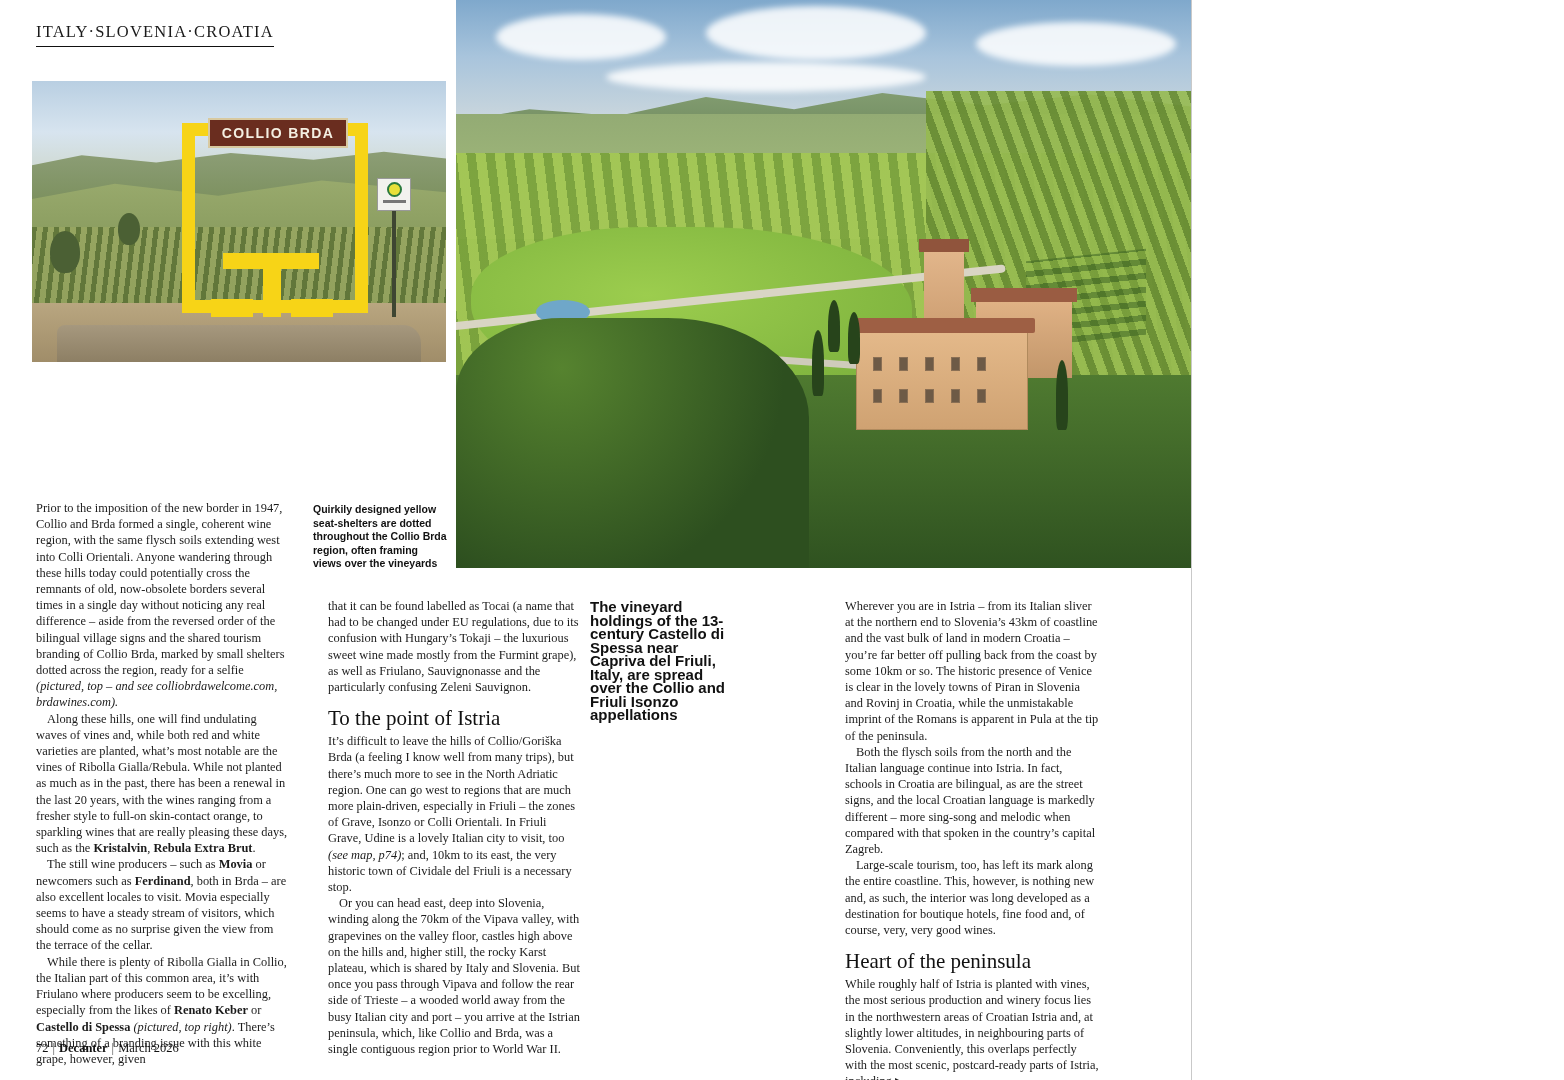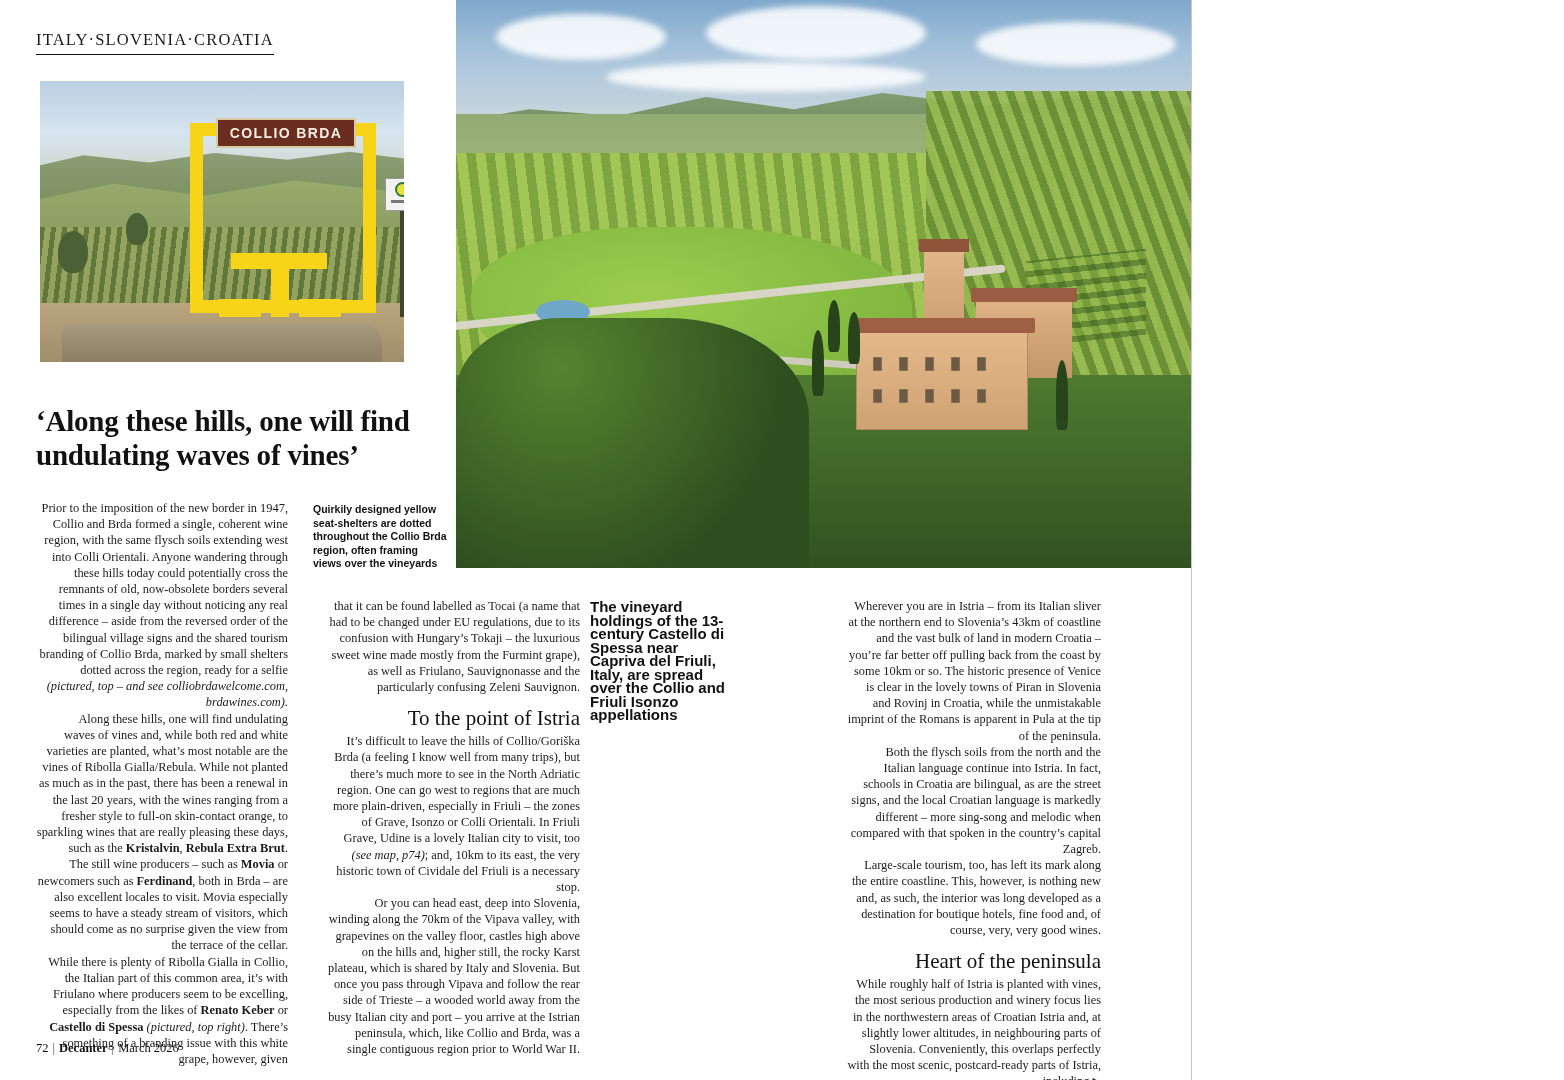--- a/index.html
+++ b/index.html
@@ -26,36 +26,36 @@
     position: absolute;
     top: 0;
     bottom: 0;
     width: 1px;
     background: #c9c9c9;
   }
   .page-edge.right { left: 1191px; }
   #kicker-wrap {
     position: absolute;
     left: 36px;
-    top: 30px;
+    top: 22px;
   }
   #kicker-inner {
     display: inline-block;
     border-bottom: 1.6px solid #111;
     padding-bottom: 4px;
     font-size: 16.5px;
     letter-spacing: 1.2px;
   }
 
   
   #photo-left {
     position: absolute;
-    left: 40px;
+    left: 32px;
     top: 81px;
-    width: 364px;
+    width: 414px;
     height: 281px;
     overflow: hidden;
     background: #6d7f55;
   }
   #photo-left .sky {
     position: absolute; left: 0; top: 0; width: 100%; height: 33%;
     background: linear-gradient(#b9cfe2 0%, #d7e4ef 55%, #cfd9d0 100%);
   }
   #photo-left .hill-far {
     position: absolute; left: 0; top: 22%; width: 100%; height: 20%;
@@ -277,21 +277,21 @@
     letter-spacing: -0.2px;
   }
 
   
   .col {
     position: absolute;
     font-family: "Liberation Serif", serif;
     font-size: 12.4px;
     line-height: 16.2px;
     color: #1b1b1b;
-    text-align: right;
+    text-align: left;
   }
   .col p { margin: 0; text-indent: 0; }
   .col p + p { text-indent: 11px; }
   .col .subhead {
     font-size: 21px;
     line-height: 21px;
     margin: 13px 0 4px 0;
     font-weight: normal;
     color: #111;
   }
@@ -389,21 +389,20 @@
     </div>
     <div class="cypress" style="left:372px; top:300px;"></div>
     <div class="cypress" style="left:392px; top:312px;"></div>
     <div class="cypress" style="left:356px; top:330px; height:66px;"></div>
     <div class="cypress" style="left:600px; top:360px; height:70px;"></div>
   </div>
 
   <div id="caption-left">Quirkily designed yellow seat-shelters are dotted throughout the Collio Brda region, often framing views over the vineyards</div>
   <div id="caption-main">The vineyard holdings of the 13-century Castello di Spessa near Capriva del Friuli, Italy, are spread over the Collio and Friuli Isonzo appellations</div>
 
-  <h1 id="headline">‘Along these hills, one will find undulating waves of vines’</h1>
 
   <div id="col1" class="col">
     <p>
       <span>Prior to the imposition of the new border in 1947, Collio and Brda formed a single, coherent wine region, with the same flysch soils extending west into Colli Orientali. Anyone wandering through these hills today could potentially cross the remnants of old, now-obsolete borders several times in a single day without noticing any real difference – aside from the reversed order of the bilingual village signs and the shared tourism branding of Collio Brda, marked by small shelters dotted across the region, ready for a selfie </span><span class="it">(pictured, top – and see colliobrdawelcome.com, brdawines.com).</span>
     </p>
     <p>
       <span>Along these hills, one will find undulating waves of vines and, while both red and white varieties are planted, what’s most notable are the vines of Ribolla Gialla/Rebula. While not planted as much as in the past, there has been a renewal in the last 20 years, with the wines ranging from a fresher style to full-on skin-contact orange, to sparkling wines that are really pleasing these days, such as the </span><span class="bd">Kristalvin</span><span>, </span><span class="bd">Rebula Extra Brut</span><span>.</span>
     </p>
     <p>
       <span>The still wine producers – such as </span><span class="bd">Movia</span><span> or newcomers such as </span><span class="bd">Ferdinand</span><span>, both in Brda – are also excellent locales to visit. Movia especially seems to have a steady stream of visitors, which should come as no surprise given the view from the terrace of the cellar.</span>

